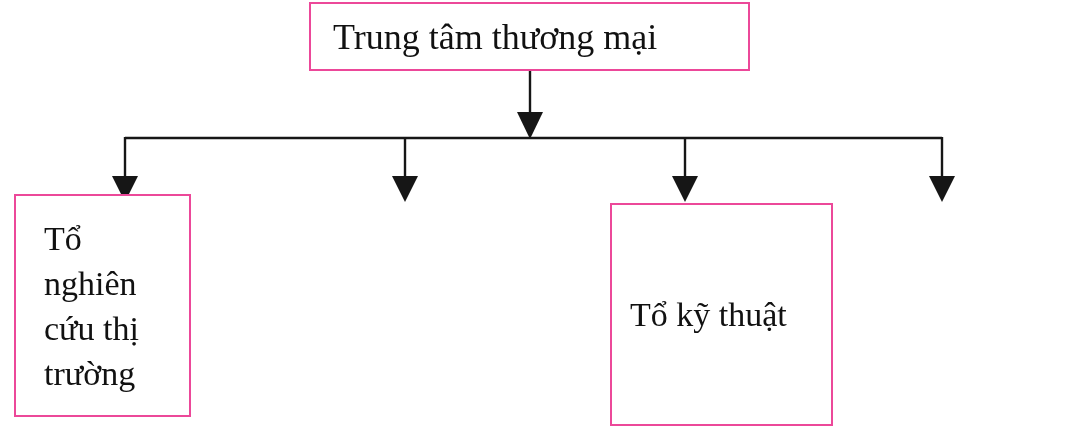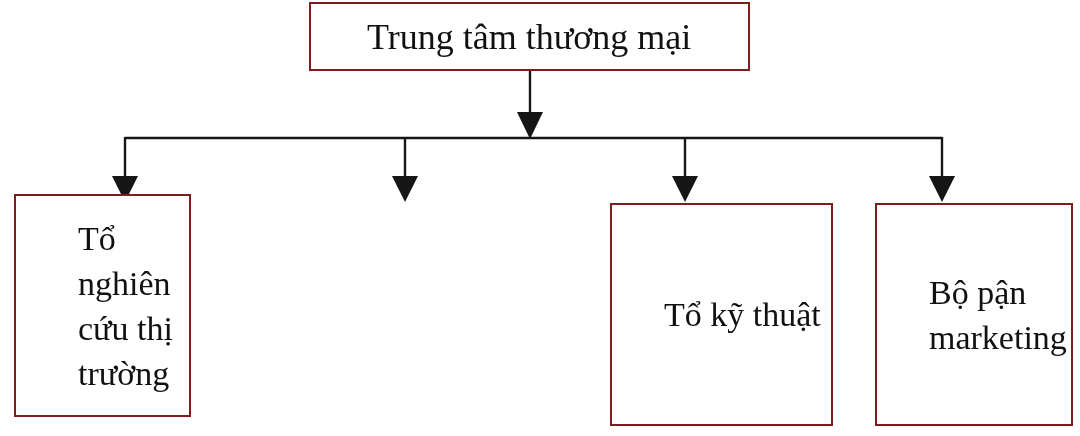--- a/index.html
+++ b/index.html
@@ -12,27 +12,26 @@
     color: #111111;
     overflow: hidden;
   }
   .connectors {
     position: absolute;
     left: 0; top: 0;
     width: 1080px; height: 436px;
   }
   .box {
     position: absolute;
-    border: 2px solid #7f1d1d;
+    border: 2px solid #ec4899;
     background: #ffffff;
     box-sizing: border-box;
     display: flex;
     flex-direction: column;
     justify-content: center;
-    padding-left: 34px;
   }
   .box .label {
     font-size: 34px;
     line-height: 45px;
     white-space: pre-line;
     color: #111111;
   }
   .box-root   { left: 309px; top: 2px;  width: 441px; height: 69px; }
   .box-root .label { font-size: 36px; line-height: 42px; padding-left: 22px; }
   .box-c1 { left: 14px;  top: 194px; width: 177px; height: 223px; }
@@ -78,18 +77,14 @@
 nghiên
 cứu thị
 trường</span>
   </div>
 
 
   <div class="box box-c3">
     <span class="label">Tổ kỹ thuật</span>
   </div>
 
-  <div class="box box-c4">
-    <span class="label">Bộ pận
-marketing</span>
-  </div>
 
 </div>
 
 </body></html>

